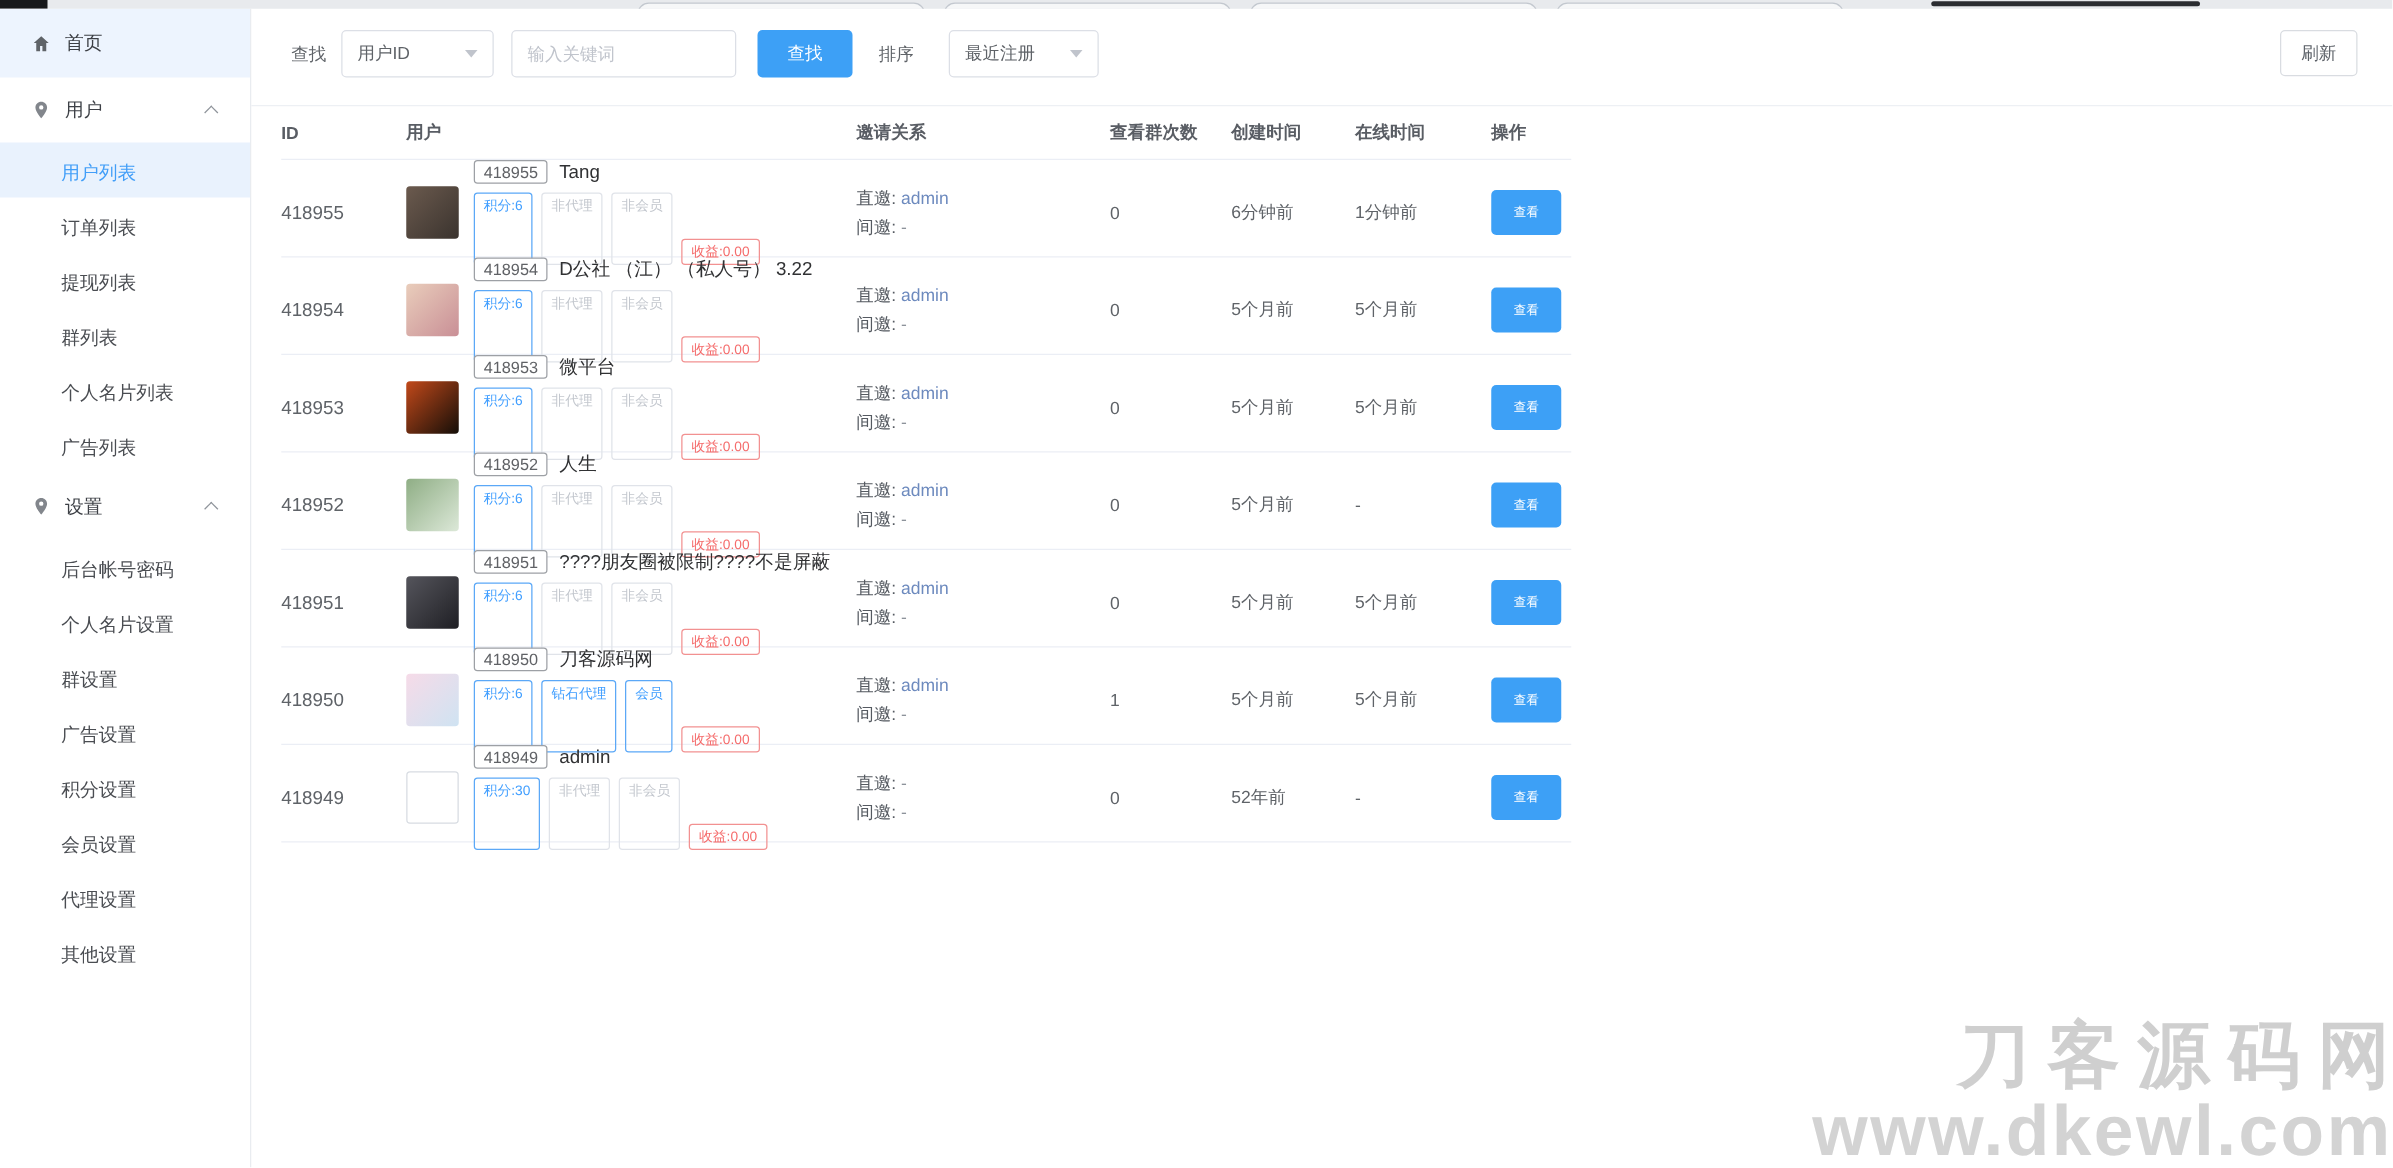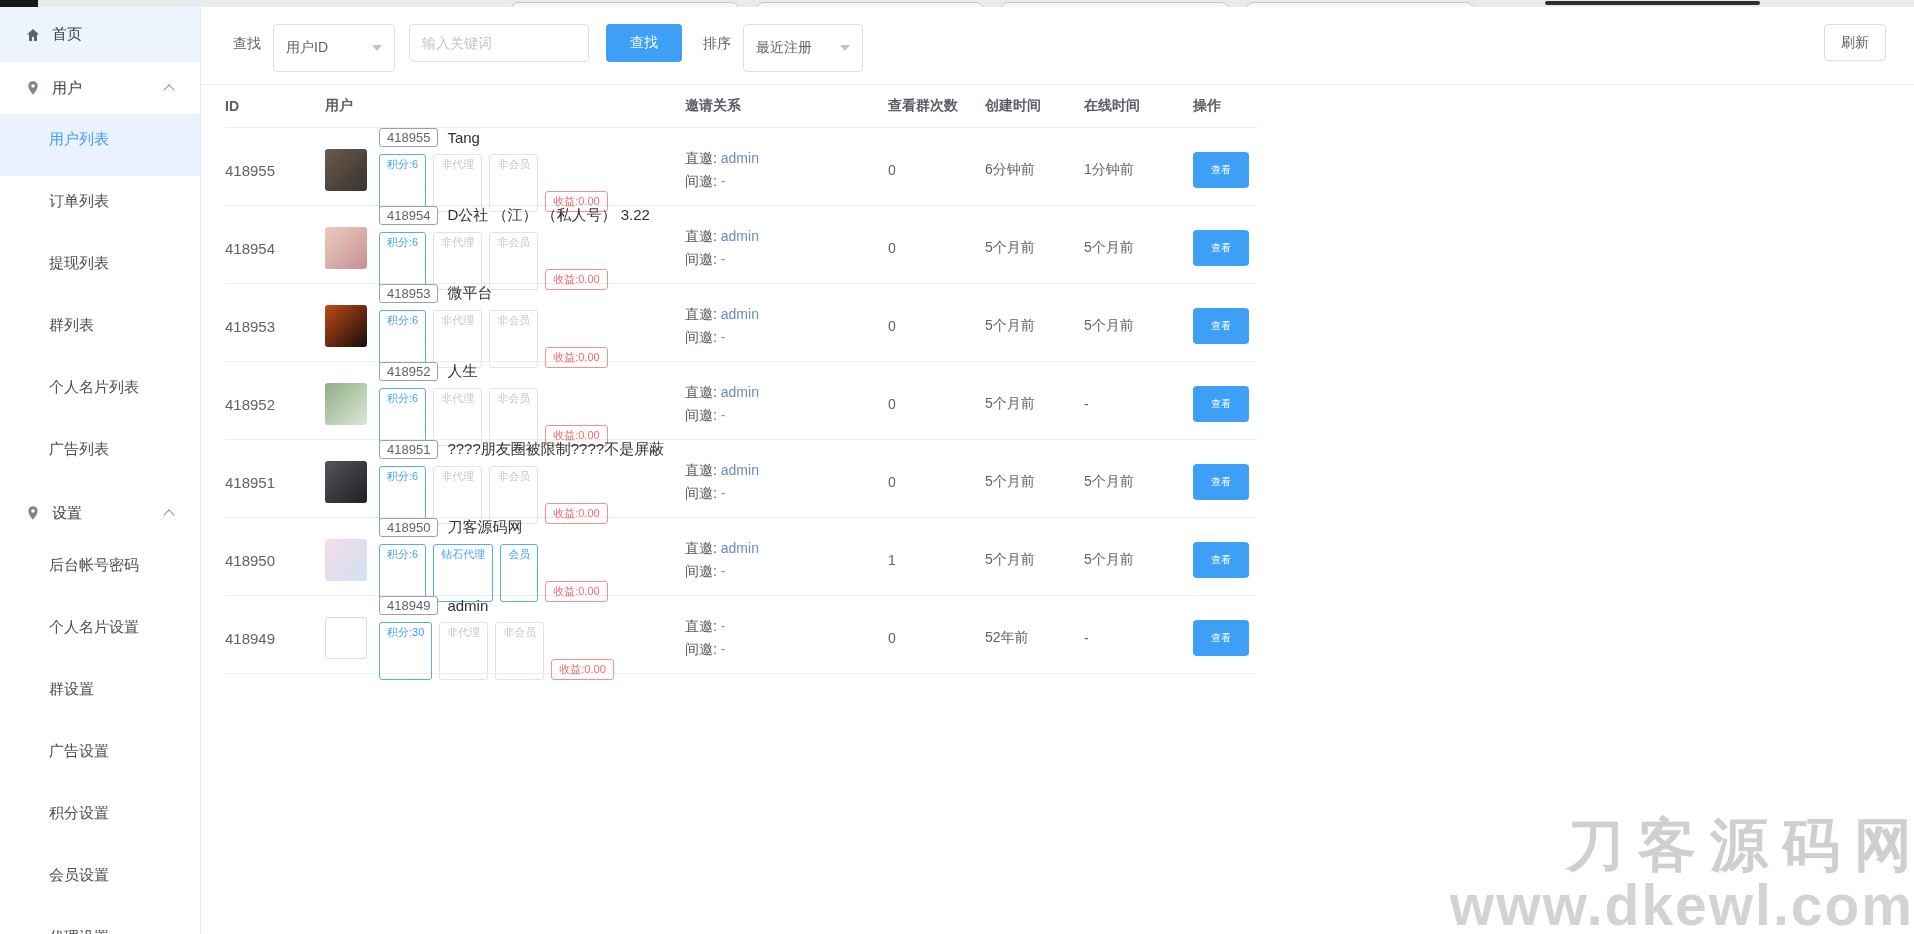--- a/index.html
+++ b/index.html
@@ -19,35 +19,35 @@
   .sidebar { position:absolute; top:7px; left:0; width:201px; bottom:0;
     background:#fff; border-right:1px solid #e9ecf0; z-index:10; }
   .side-home { height:55px; display:flex; align-items:center; gap:11px;
     padding-left:25px; background:#edf4fe; font-size:15px; color:#3d4046; cursor:pointer; }
   .side-group { height:52px; display:flex; align-items:center; gap:11px;
     padding-left:25px; font-size:15px; color:#3d4046; position:relative; cursor:pointer; }
   .side-group.tall { height:54px; }
   .side-group .chev-up { position:absolute; right:27px; top:50%; margin-top:-2px;
     width:8px; height:8px; border-left:1px solid #8f949b; border-top:1px solid #8f949b;
     transform:rotate(45deg); }
-  .side-item { height:62px; line-height:50px; padding-left:49px; font-size:15px;
+  .side-item { height:44px; line-height:50px; padding-left:49px; font-size:15px;
     color:#4a4d52; cursor:pointer; }
   .side-item.active { background:#e9f2fd; color:#419ef8; }
   .icon16 { width:16px; height:16px; flex:none; }
 
   
   .main { position:absolute; top:7px; left:201px; right:0; bottom:0; background:#fff; }
   .toolbar { height:78px; display:flex; align-items:flex-start; padding:17px 28px 0 32px;
     border-bottom:1px solid #edf0f4; }
   .tb-label { font-size:14px; color:#5f6368; line-height:38px; }
-  .sel { height:48px; border:1px solid #dcdfe6; border-radius:4px; background:#fff;
+  .sel { height:38px; border:1px solid #dcdfe6; border-radius:4px; background:#fff;
     display:flex; align-items:center; padding:0 12px; font-size:14px; color:#5f6368;
     cursor:pointer; }
   .sel-field { width:122px; margin-left:12px; }
-  .sel-sort { width:120px; margin-left:12px; }
+  .sel-sort { width:120px; margin-left:28px; }
   .chev-down { margin-left:auto; width:0; height:0; border-left:5px solid transparent;
     border-right:5px solid transparent; border-top:6px solid #c0c4cc; }
   .kw-input { width:180px; height:38px; margin-left:14px; border:1px solid #dcdfe6;
     border-radius:4px; padding:0 12px; font-size:14px; color:#303133; outline:none; }
   .kw-input::placeholder { color:#c0c4cc; }
   .btn-primary { width:76px; height:38px; margin-left:17px; background:#3da0f6;
     border:none; border-radius:4px; color:#fff; font-size:14px; cursor:pointer; }
   .sort-label { margin-left:21px; }
   .btn-refresh { margin-left:auto; width:62px; height:37px; background:#fff;
     border:1px solid #d9dce1; border-radius:4px; color:#5b6067; font-size:14px; cursor:pointer; }

